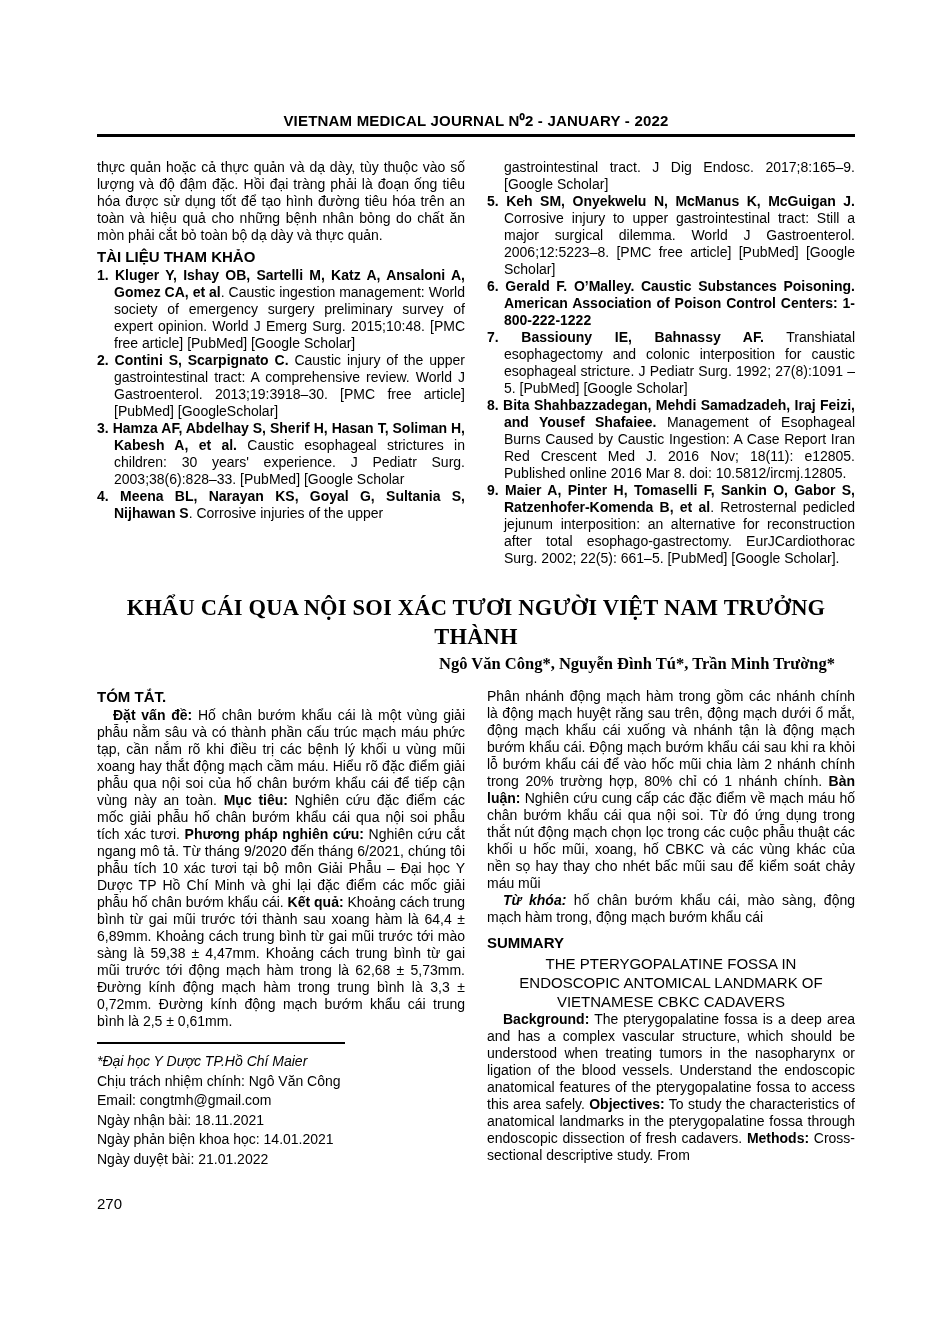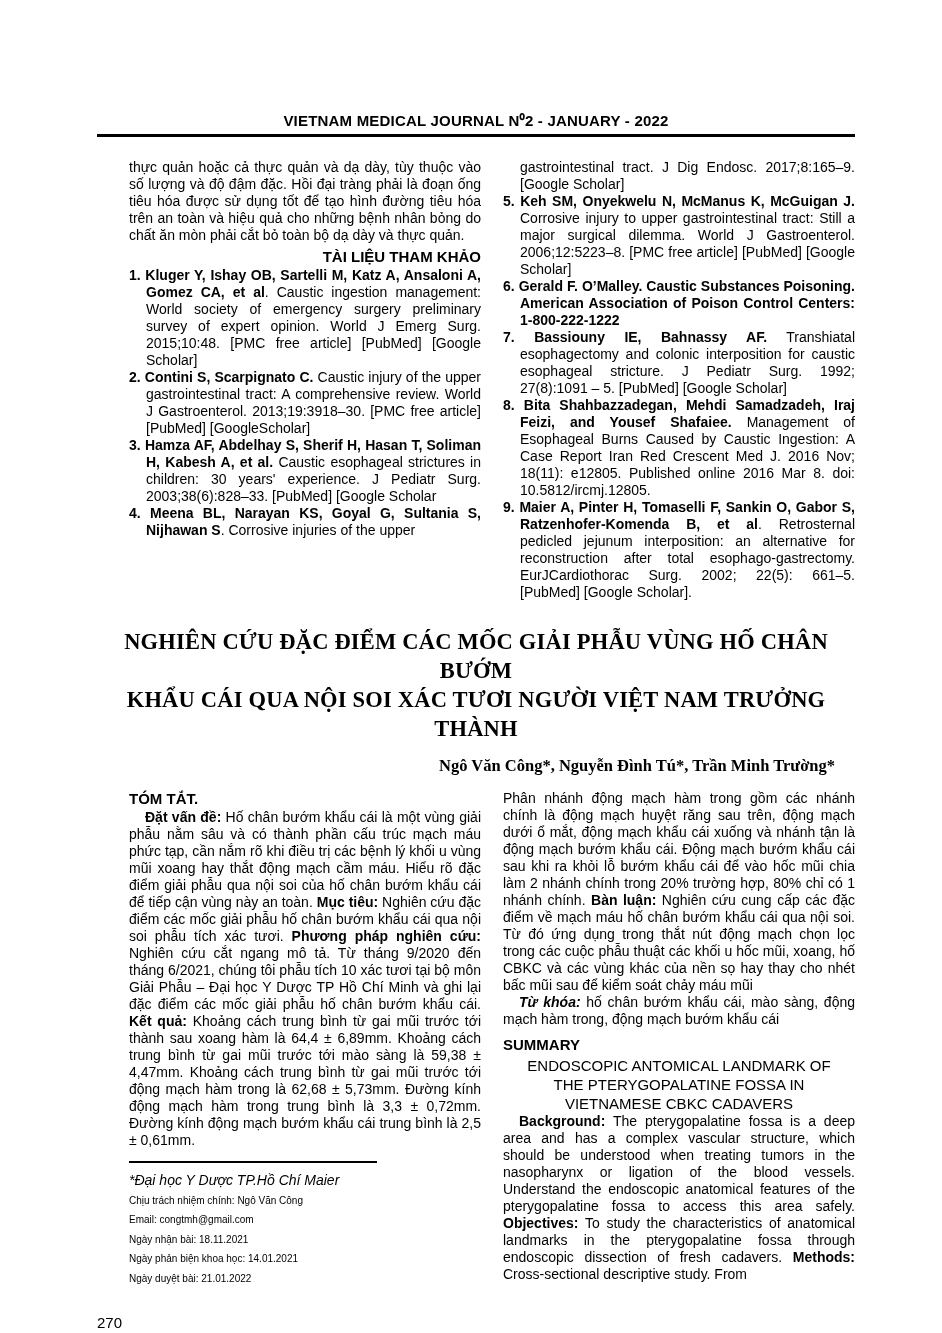--- a/index.html
+++ b/index.html
@@ -24,41 +24,40 @@
     font-weight: bold;
     font-size: 15px;
     letter-spacing: 0.2px;
     padding-bottom: 4px;
     border-bottom: 3px solid #000;
   }
   
   .two-col {
     display: flex;
     gap: 22px;
-    margin-left: 32px;
   }
   .col {
     flex: 1 1 0;
     min-width: 0;
     font-size: 14px;
     line-height: 17px;
     text-align: justify;
   }
   .top-cols { margin-top: 22px; }
   .bottom-cols { margin-top: 14px; }
 
   p { margin: 0; }
   .b { font-weight: bold; }
   .i { font-style: italic; }
 
   .section-heading {
     font-size: 15px;
     font-weight: bold;
     margin: 4px 0 2px 0;
-    text-align: right;
+    text-align: left;
   }
   
   .ref {
     padding-left: 17px;
     text-indent: -17px;
   }
   .ref-cont {
     padding-left: 17px;
   }
   
@@ -70,21 +69,21 @@
     line-height: 29px;
     text-align: center;
     letter-spacing: 0.2px;
   }
   .article-authors {
     font-family: "Liberation Serif", serif;
     font-weight: bold;
     font-size: 16.5px;
     text-align: right;
     padding-right: 20px;
-    margin-top: 13px;
+    margin-top: 3px;
   }
   
   .indent { text-indent: 16px; }
   .abstract-heading {
     font-size: 15px;
     font-weight: bold;
     text-align: left;
     margin: 0 0 2px 0;
   }
   .summary-heading {
@@ -99,21 +98,21 @@
     line-height: 19px;
   }
   
   .footnote { margin-top: 12px; text-align: left; }
   .footnote-rule {
     width: 248px;
     border-top: 2px solid #000;
     margin-bottom: 8px;
   }
   .fn-line {
-    font-size: 10px;
+    font-size: 14px;
     line-height: 19.5px;
   }
   .affiliation {
     font-style: italic;
     font-size: 14px;
     line-height: 19.5px;
   }
   
   .page-number {
     margin-top: 26px;
@@ -146,21 +145,20 @@
           <div class="ref"><span class="b">6. </span><span class="b">Gerald F. O’Malley. Caustic Substances Poisoning. American Association of Poison Control Centers: 1-800-222-1222</span></div>
           <div class="ref"><span class="b">7. </span><span class="b">Bassiouny IE, Bahnassy AF.</span><span> Transhiatal esophagectomy and colonic interposition for caustic esophageal stricture. J Pediatr Surg. 1992; 27(8):1091 – 5. [PubMed] [Google Scholar]</span></div>
           <div class="ref"><span class="b">8. </span><span class="b">Bita Shahbazzadegan, Mehdi Samadzadeh, Iraj Feizi, and Yousef Shafaiee.</span><span> Management of Esophageal Burns Caused by Caustic Ingestion: A Case Report Iran Red Crescent Med J. 2016 Nov; 18(11): e12805. Published online 2016 Mar 8. doi: 10.5812/ircmj.12805.</span></div>
           <div class="ref"><span class="b">9. </span><span class="b">Maier A, Pinter H, Tomaselli F, Sankin O, Gabor S, Ratzenhofer-Komenda B, et al</span><span>. Retrosternal pedicled jejunum interposition: an alternative for reconstruction after total esophago-gastrectomy. EurJCardiothorac Surg. 2002; 22(5): 661–5. [PubMed] [Google Scholar].</span></div>
         </div>
     </div>
   </div>
 
   <div class="title-block">
     <div class="article-title">
-      <div>NGHIÊN CỨU ĐẶC ĐIỂM CÁC MỐC GIẢI PHẪU VÙNG HỐ CHÂN BƯỚM</div>
       <div>KHẨU CÁI QUA NỘI SOI XÁC TƯƠI NGƯỜI VIỆT NAM TRƯỞNG THÀNH</div>
     </div>
     <div class="article-authors">Ngô Văn Công*, Nguyễn Đình Tú*, Trần Minh Trường*</div>
   </div>
 
   <div class="two-col bottom-cols">
     <div class="col">
       <div class="abstract-heading">TÓM TẮT.</div>
       <p class="indent"><span class="b">Đặt vấn đề:</span><span> Hố chân bướm khẩu cái là một vùng giải phẫu nằm sâu và có thành phần cấu trúc mạch máu phức tạp, cần nắm rõ khi điều trị các bệnh lý khối u vùng mũi xoang hay thắt động mạch cầm máu. Hiểu rõ đặc điểm giải phẫu qua nội soi của hố chân bướm khẩu cái để tiếp cận vùng này an toàn. </span><span class="b">Mục tiêu:</span><span> Nghiên cứu đặc điểm các mốc giải phẫu hố chân bướm khẩu cái qua nội soi phẫu tích xác tươi. </span><span class="b">Phương pháp nghiên cứu:</span><span> Nghiên cứu cắt ngang mô tả. Từ tháng 9/2020 đến tháng 6/2021, chúng tôi phẫu tích 10 xác tươi tại bộ môn Giải Phẫu – Đại học Y Dược TP Hồ Chí Minh và ghi lại đặc điểm các mốc giải phẫu hố chân bướm khẩu cái. </span><span class="b">Kết quả:</span><span> Khoảng cách trung bình từ gai mũi trước tới thành sau xoang hàm là 64,4 ± 6,89mm. Khoảng cách trung bình từ gai mũi trước tới mào sàng là 59,38 ± 4,47mm. Khoảng cách trung bình từ gai mũi trước tới động mạch hàm trong là 62,68 ± 5,73mm. Đường kính động mạch hàm trong trung bình là 3,3 ± 0,72mm. Đường kính động mạch bướm khẩu cái trung bình là 2,5 ± 0,61mm.</span></p>
       <div class="footnote">
@@ -173,22 +171,22 @@
             <div class="fn-line">Ngày phản biện khoa học: 14.01.2021</div>
             <div class="fn-line">Ngày duyệt bài: 21.01.2022</div>
           </div>
       </div>
     </div>
     <div class="col">
       <p><span>Phân nhánh động mạch hàm trong gồm các nhánh chính là động mạch huyệt răng sau trên, động mạch dưới ổ mắt, động mạch khẩu cái xuống và nhánh tận là động mạch bướm khẩu cái. Động mạch bướm khẩu cái sau khi ra khỏi lỗ bướm khẩu cái để vào hốc mũi chia làm 2 nhánh chính trong 20% trường hợp, 80% chỉ có 1 nhánh chính. </span><span class="b">Bàn luận:</span><span> Nghiên cứu cung cấp các đặc điểm về mạch máu hố chân bướm khẩu cái qua nội soi. Từ đó ứng dụng trong thắt nút động mạch chọn lọc trong các cuộc phẫu thuật các khối u hốc mũi, xoang, hố CBKC và các vùng khác của nền sọ hay thay cho nhét bấc mũi sau để kiểm soát chảy máu mũi</span></p>
       <p class="indent"><span class="b i">Từ khóa:</span><span> hố chân bướm khẩu cái, mào sàng, động mạch hàm trong, động mạch bướm khẩu cái</span></p>
       <div class="summary-heading">SUMMARY</div>
       <div class="en-title">
+        <div>THE PTERYGOPALATINE FOSSA IN</div>
         <div>ENDOSCOPIC ANTOMICAL LANDMARK OF</div>
-        <div>THE PTERYGOPALATINE FOSSA IN</div>
         <div>VIETNAMESE CBKC CADAVERS</div>
       </div>
       <p class="indent"><span class="b">Background:</span><span> The pterygopalatine fossa is a deep area and has a complex vascular structure, which should be understood when treating tumors in the nasopharynx or ligation of the blood vessels. Understand the endoscopic anatomical features of the pterygopalatine fossa to access this area safely. </span><span class="b">Objectives:</span><span> To study the characteristics of anatomical landmarks in the pterygopalatine fossa through endoscopic dissection of fresh cadavers. </span><span class="b">Methods:</span><span> Cross-sectional descriptive study. From</span></p>
     </div>
   </div>
 
   <div class="page-number">270</div>
 
 </div>
 

